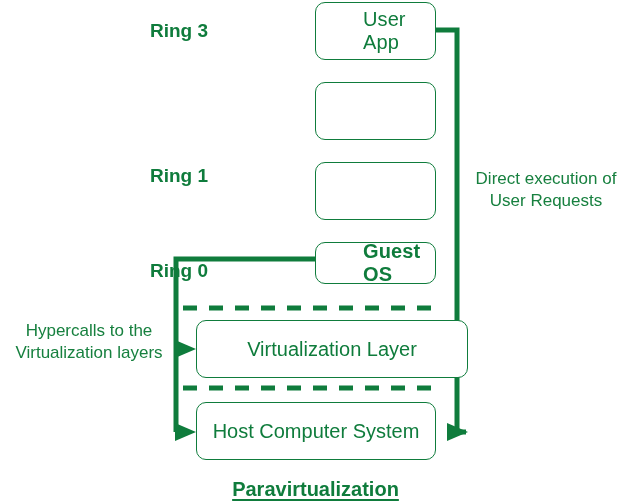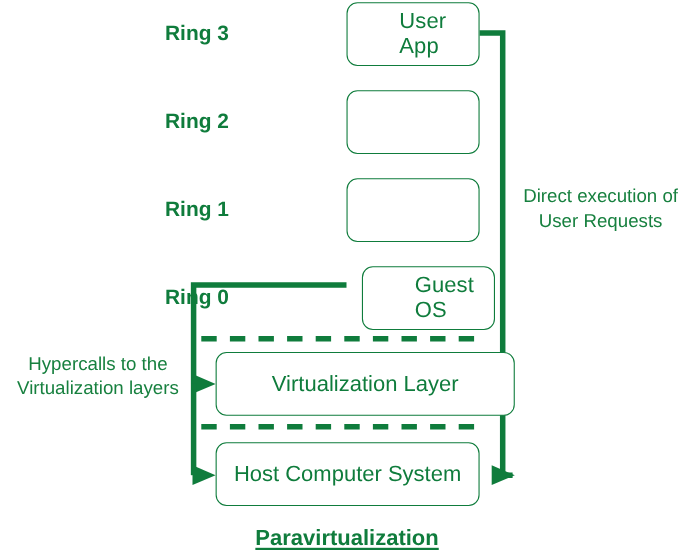--- a/index.html
+++ b/index.html
@@ -99,28 +99,27 @@
       <polygon points="196,432 175,423 175,441" fill="#0f7c3c"></polygon>
     </g>
 
     <line x1="183" y1="308" x2="437" y2="308" stroke="#0f7c3c" stroke-width="5" stroke-dasharray="14 12"></line>
     <line x1="183" y1="388" x2="437" y2="388" stroke="#0f7c3c" stroke-width="5" stroke-dasharray="14 12"></line>
   </svg>
 
   <div class="ring-label" style="left:150px; top:20px; width:100px;">Ring 3</div>
   <div class="ring-box" style="left:315px; top:2px; width:121px; height:58px;">User App</div>
 
-  <div class="ring-label" style="left:150px; top:100px; width:100px;">Ring 2</div>
   <div class="ring-box" style="left:315px; top:82px; width:121px; height:58px;"></div>
 
-  <div class="ring-label" style="left:150px; top:180px; width:100px;">Ring 1</div>
+  <div class="ring-label" style="left:150px; top:165px; width:100px;">Ring 1</div>
   <div class="ring-box" style="left:315px; top:162px; width:121px; height:58px;"></div>
 
   <div class="ring-label" style="left:150px; top:260px; width:100px;">Ring 0</div>
-  <div class="ring-box" style="left:329px; top:242px; width:121px; height:58px;">Guest OS</div>
+  <div class="ring-box" style="left:315px; top:242px; width:121px; height:42px;font-weight:bold;">Guest OS</div>
 
   <div class="wide-box" style="left:196px; top:320px; width:272px; height:58px;">Virtualization Layer</div>
 
   <div class="wide-box" style="left:196px; top:402px; width:240px; height:58px;">Host Computer System</div>
 
   <div class="side-note" style="left:466px; top:168px; width:160px;">Direct execution of
 User Requests</div>
 
   <div class="side-note" style="left:3px; top:320px; width:172px;">Hypercalls to the
 Virtualization layers</div>

